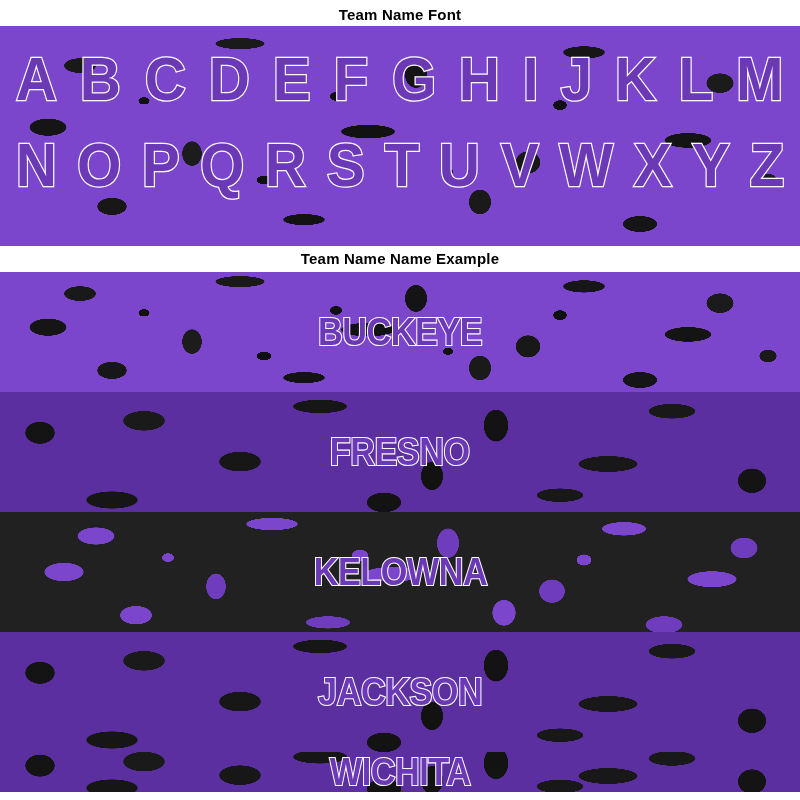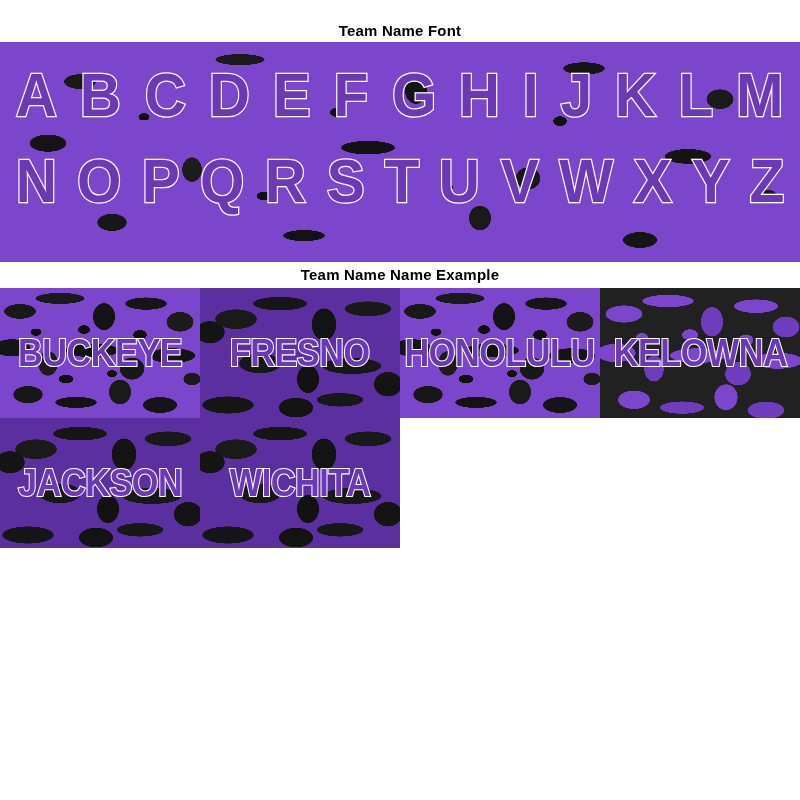--- a/index.html
+++ b/index.html
@@ -26,21 +26,21 @@
     width: 100%;
     background: #ffffff;
     color: #000000;
     text-align: center;
     font-weight: bold;
     font-size: 15px;
     line-height: 26px;
     height: 26px;
     letter-spacing: 0.2px;
   }
-  .bar-top { padding-top: 20px; height: 22px; line-height: 22px; }
+  .bar-top { padding-top: 4px; height: 22px; line-height: 22px; }
 
   
   .alphabet-panel {
     position: relative;
     width: 800px;
     height: 220px;
     overflow: hidden;
     background: #7543c3;
   }
   .camo {
@@ -132,21 +132,21 @@
     letter-spacing: 0px;
     transform: scaleX(0.92);
   }
 
   
   .examples {
     position: relative;
     width: 800px;
     height: 520px;
     display: grid;
-    grid-template-columns: repeat(4, 1fr);
+    grid-template-columns: repeat(1, 1fr);
     grid-template-rows: repeat(4, 1fr);
     gap: 0;
     background: #ffffff;
   }
   .cell {
     position: relative;
     overflow: hidden;
     display: flex;
     align-items: center;
     justify-content: center;
@@ -214,24 +214,20 @@
   <div class="examples">
 
     <div class="cell">
       <div class="camo"></div>
       <span class="cell-text">BUCKEYE</span>
     </div>
     <div class="cell">
       <div class="camo v3"></div>
       <span class="cell-text">FRESNO</span>
     </div>
-    <div class="cell">
-      <div class="camo"></div>
-      <span class="cell-text">HONOLULU</span>
-    </div>
 
     <div class="cell">
       <div class="camo v2"></div>
       <span class="cell-text">KELOWNA</span>
     </div>
     <div class="cell">
       <div class="camo v3"></div>
       <span class="cell-text">JACKSON</span>
     </div>
 

